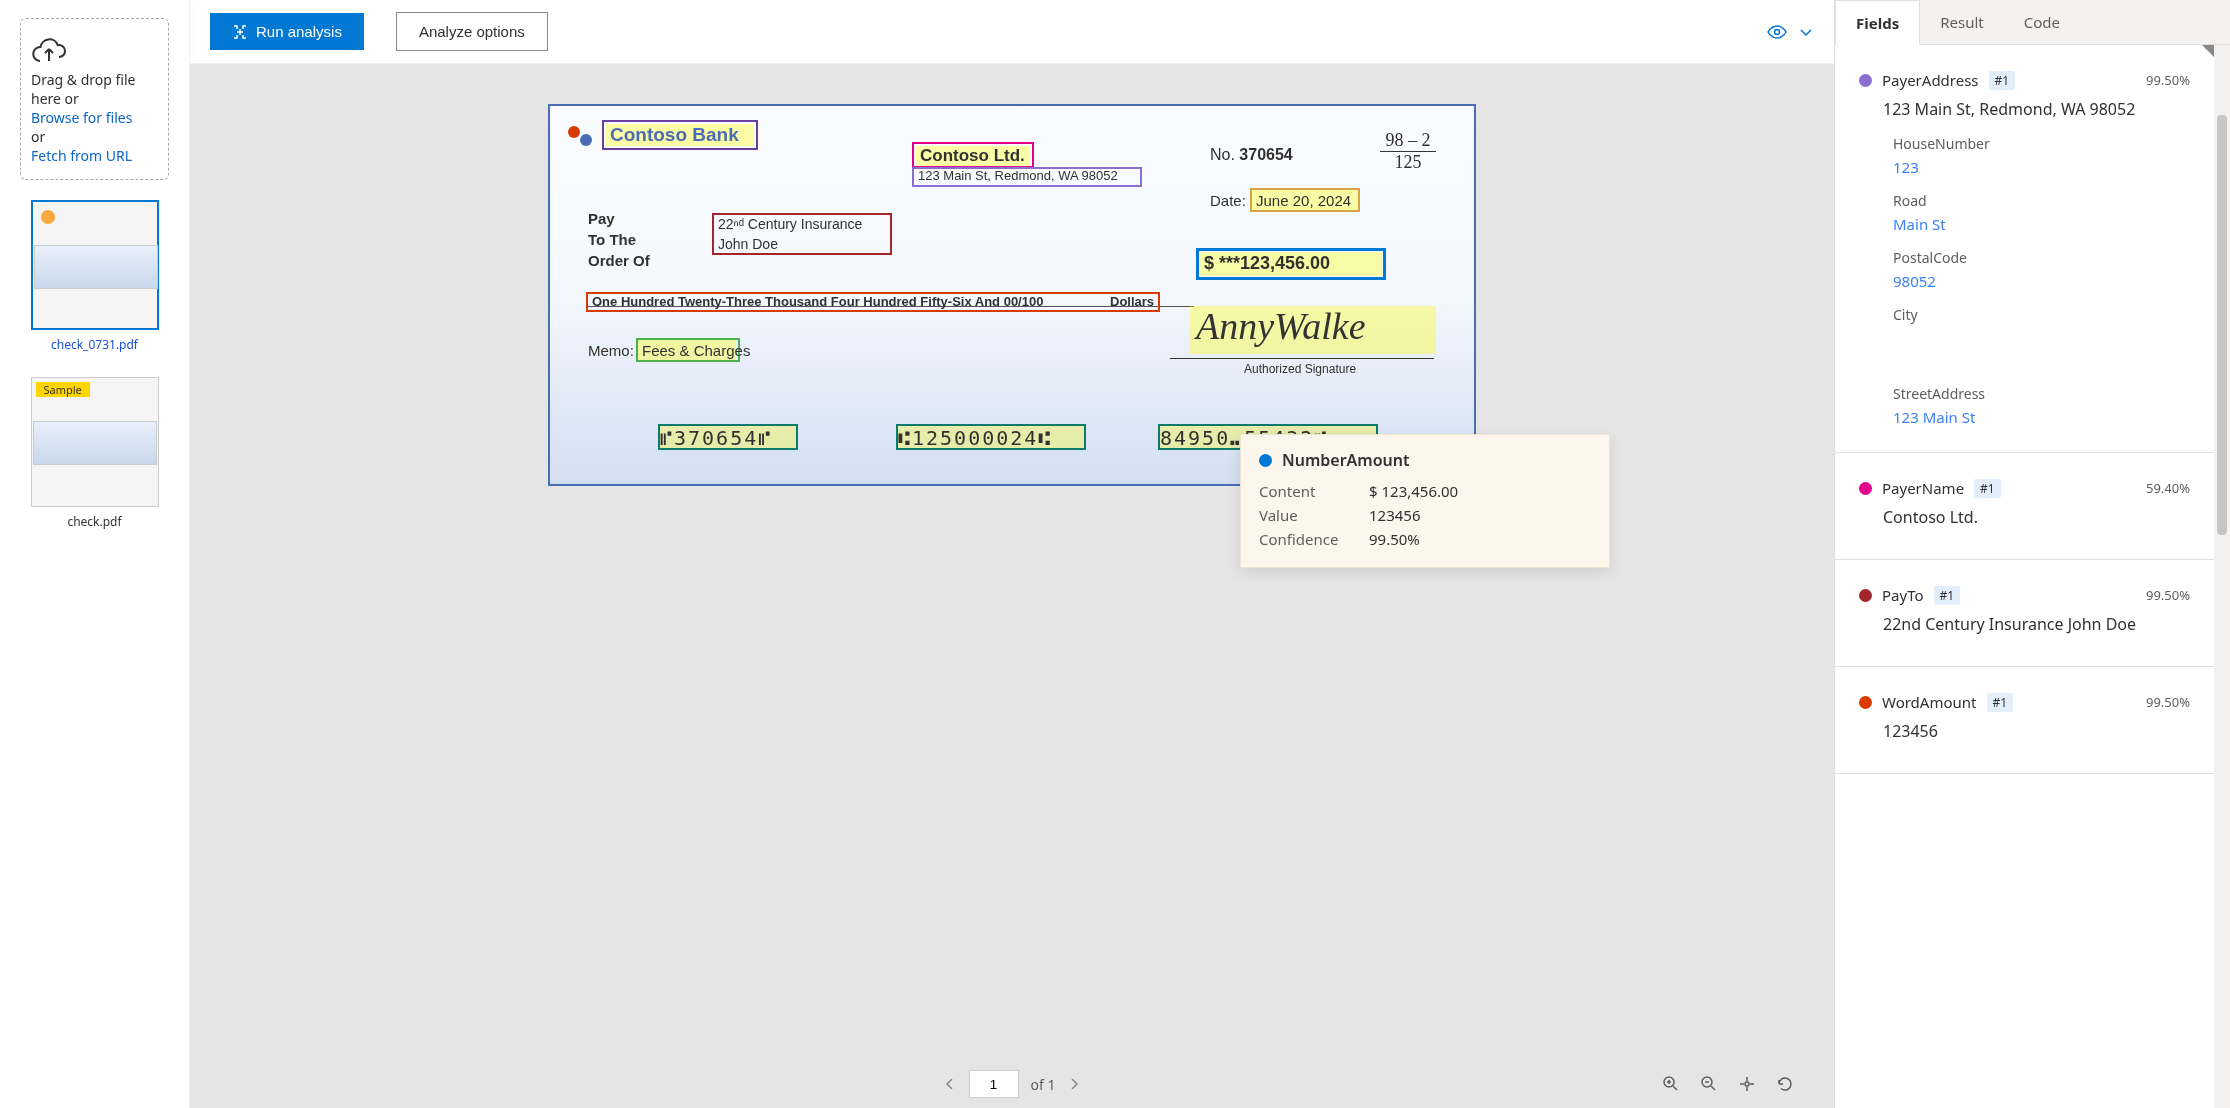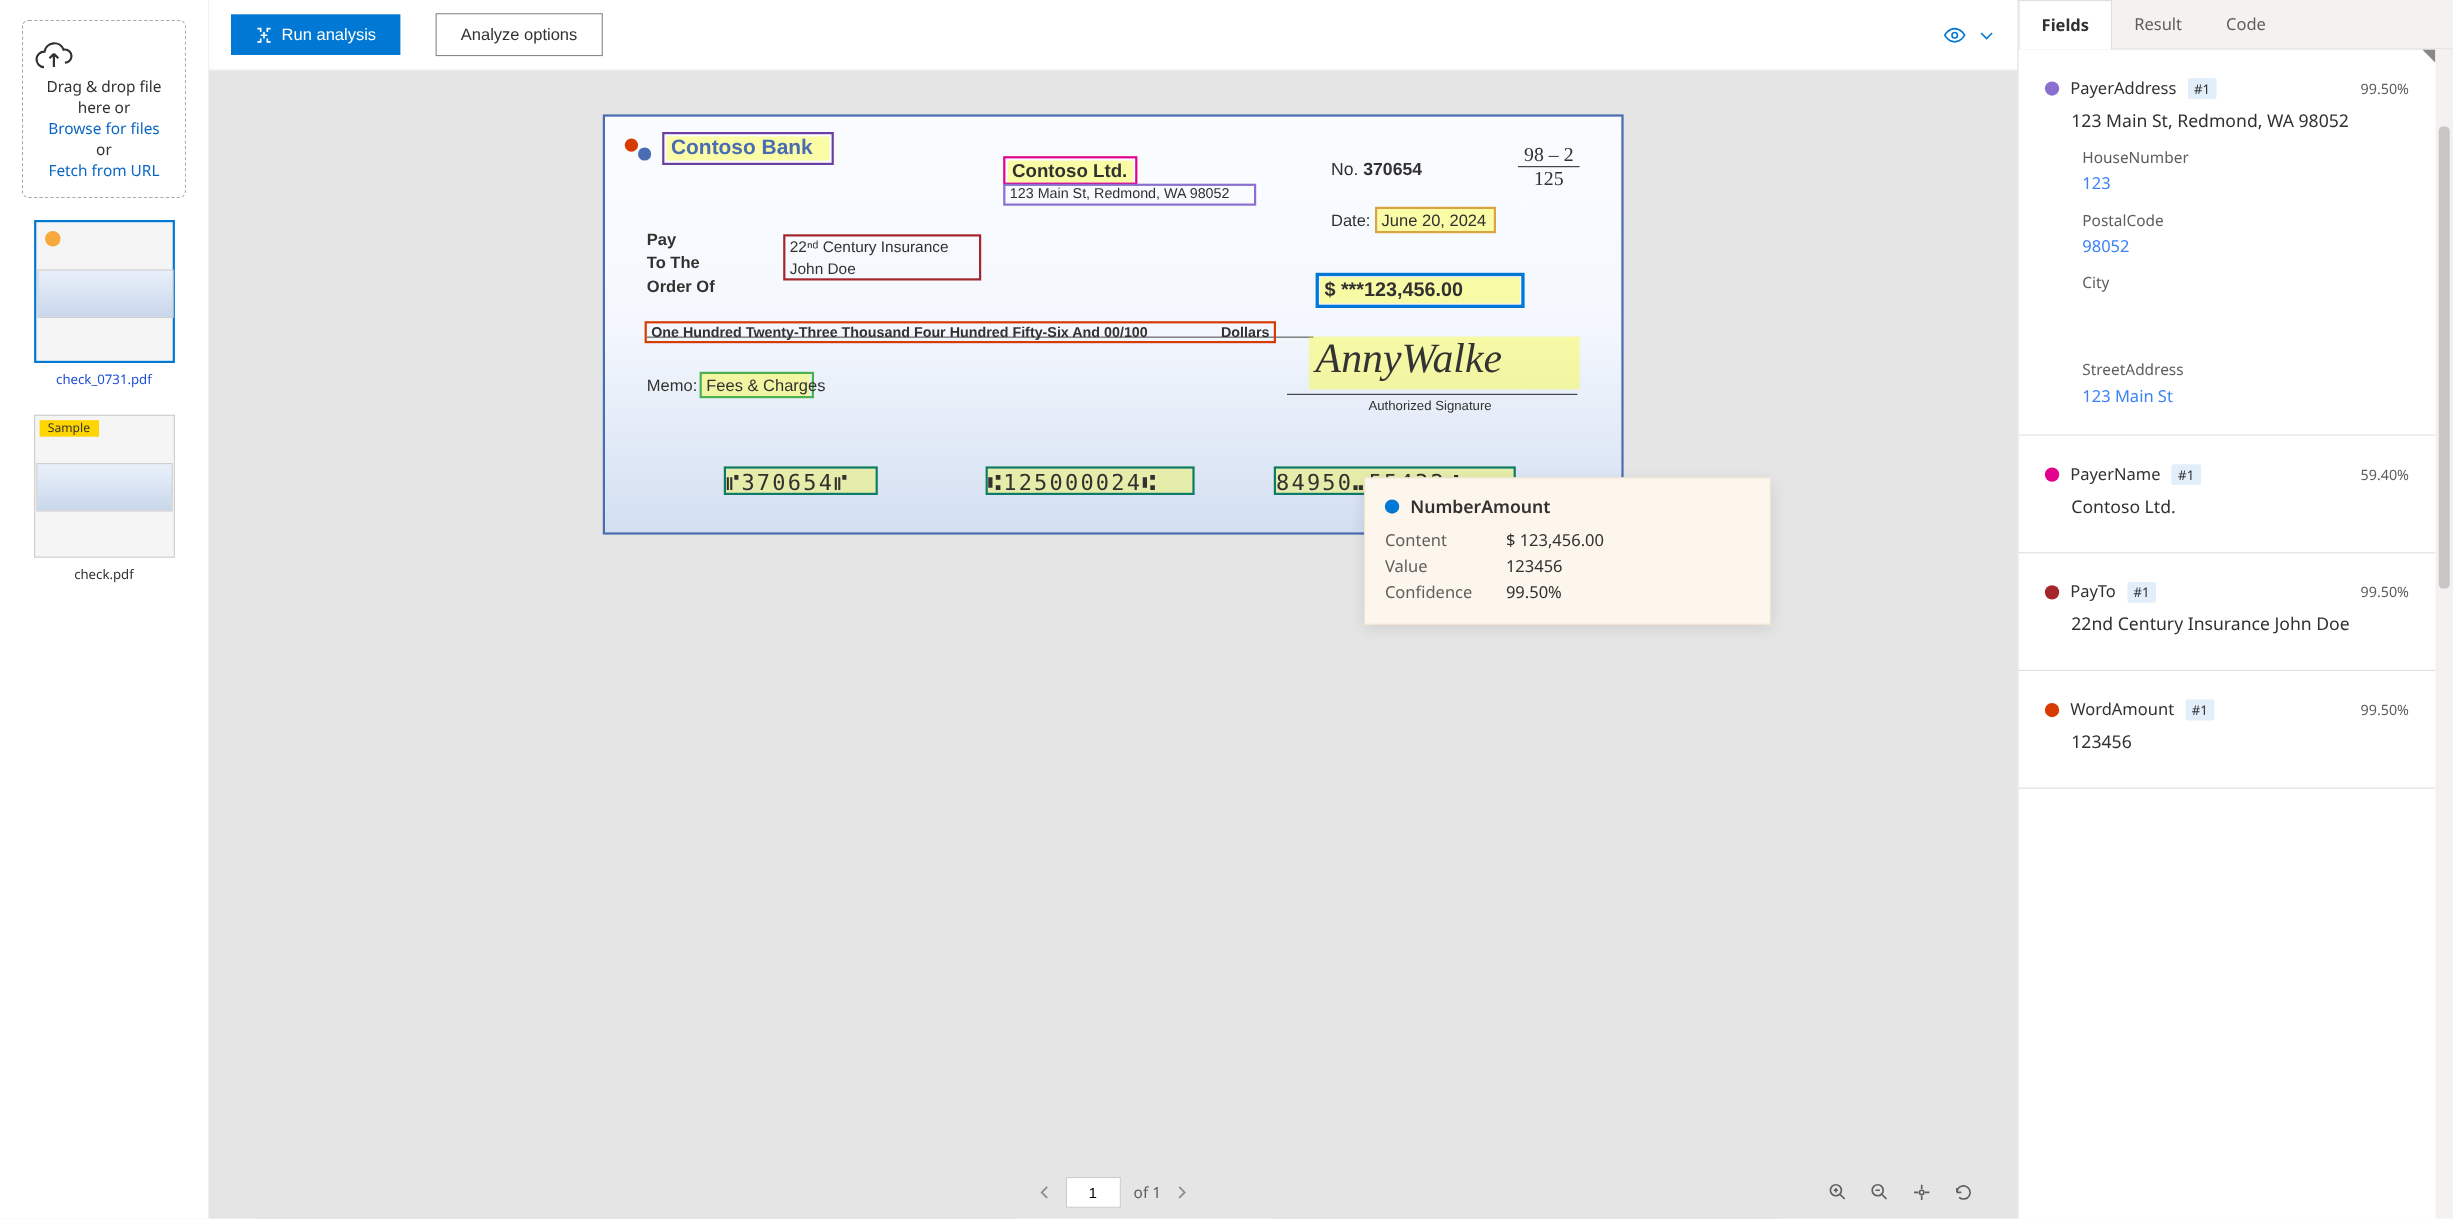--- a/index.html
+++ b/index.html
@@ -1,21 +1,21 @@
 <!DOCTYPE html>
 <html><head>
 <meta charset="utf-8">
 <style>
 * { box-sizing: border-box; margin: 0; padding: 0; }
 body { font-family: "Segoe UI", system-ui, sans-serif; background: #fff; color: #323130; font-size: 14px; overflow: hidden; }
 .app { display: flex; width: 2230px; height: 1108px; }
 
 
 .sidebar-left { width: 190px; padding: 18px 20px; border-right: 1px solid #f0f0f0; box-shadow: 2px 0 6px rgba(0,0,0,0.02); }
-.dropzone { border: 1px dashed #aaa; border-radius: 6px; padding: 18px 10px 14px; text-align: center; font-size: 14px; line-height: 1.35; color: #323130; }
+.dropzone { border: 1px dashed #aaa; border-radius: 6px; padding: 18px 10px 14px; text-align: left; font-size: 14px; line-height: 1.35; color: #323130; }
 .dropzone .cloud { font-size: 32px; margin-bottom: 6px; color: #323130; }
 .dropzone a { color: #0a66c4; text-decoration: none; cursor: pointer; }
 .thumbs { margin-top: 20px; }
 .thumb { width: 100%; margin-bottom: 24px; text-align: center; font-size: 12px; cursor: pointer; }
 .thumb-img { width: 128px; height: 130px; border: 1px solid #ccc; background: #f5f5f5; margin: 0 auto 6px; position: relative; }
 .thumb.active .thumb-img { border: 2px solid #0078d4; }
 .thumb.active .thumb-label { color: #1d4ed8; }
 .thumb-dot { position: absolute; top: 8px; left: 8px; width: 14px; height: 14px; border-radius: 50%; background: #f7a93b; }
 .thumb-check { position: absolute; top: 43px; left: 1px; width: 124px; height: 44px; background: linear-gradient(#e9f0fa,#c9d7ec); border: 1px solid #ccc; }
 .sample-tag { position: absolute; top: 4px; left: 4px; background: #ffd500; color: #323130; font-size: 11px; padding: 0 8px; }
@@ -271,20 +271,24 @@
             <span class="field-name">PayerAddress</span>
             <span class="field-badge">#1</span>
             <span class="field-conf">99.50%</span>
           </div>
           <div class="field-value">123 Main St, Redmond, WA 98052</div>
           <div class="subfield">
               <div class="subfield-label">HouseNumber</div>
               <div class="subfield-value">123</div>
             </div>
           <div class="subfield">
+              <div class="subfield-label">Road</div>
+              <div class="subfield-value">Main St</div>
+            </div>
+          <div class="subfield">
               <div class="subfield-label">PostalCode</div>
               <div class="subfield-value">98052</div>
             </div>
           <div class="subfield">
               <div class="subfield-label">City</div>
             </div>
           <div class="subfield" style="margin-top:60px;">
               <div class="subfield-label">StreetAddress</div>
               <div class="subfield-value">123 Main St</div>
             </div>

